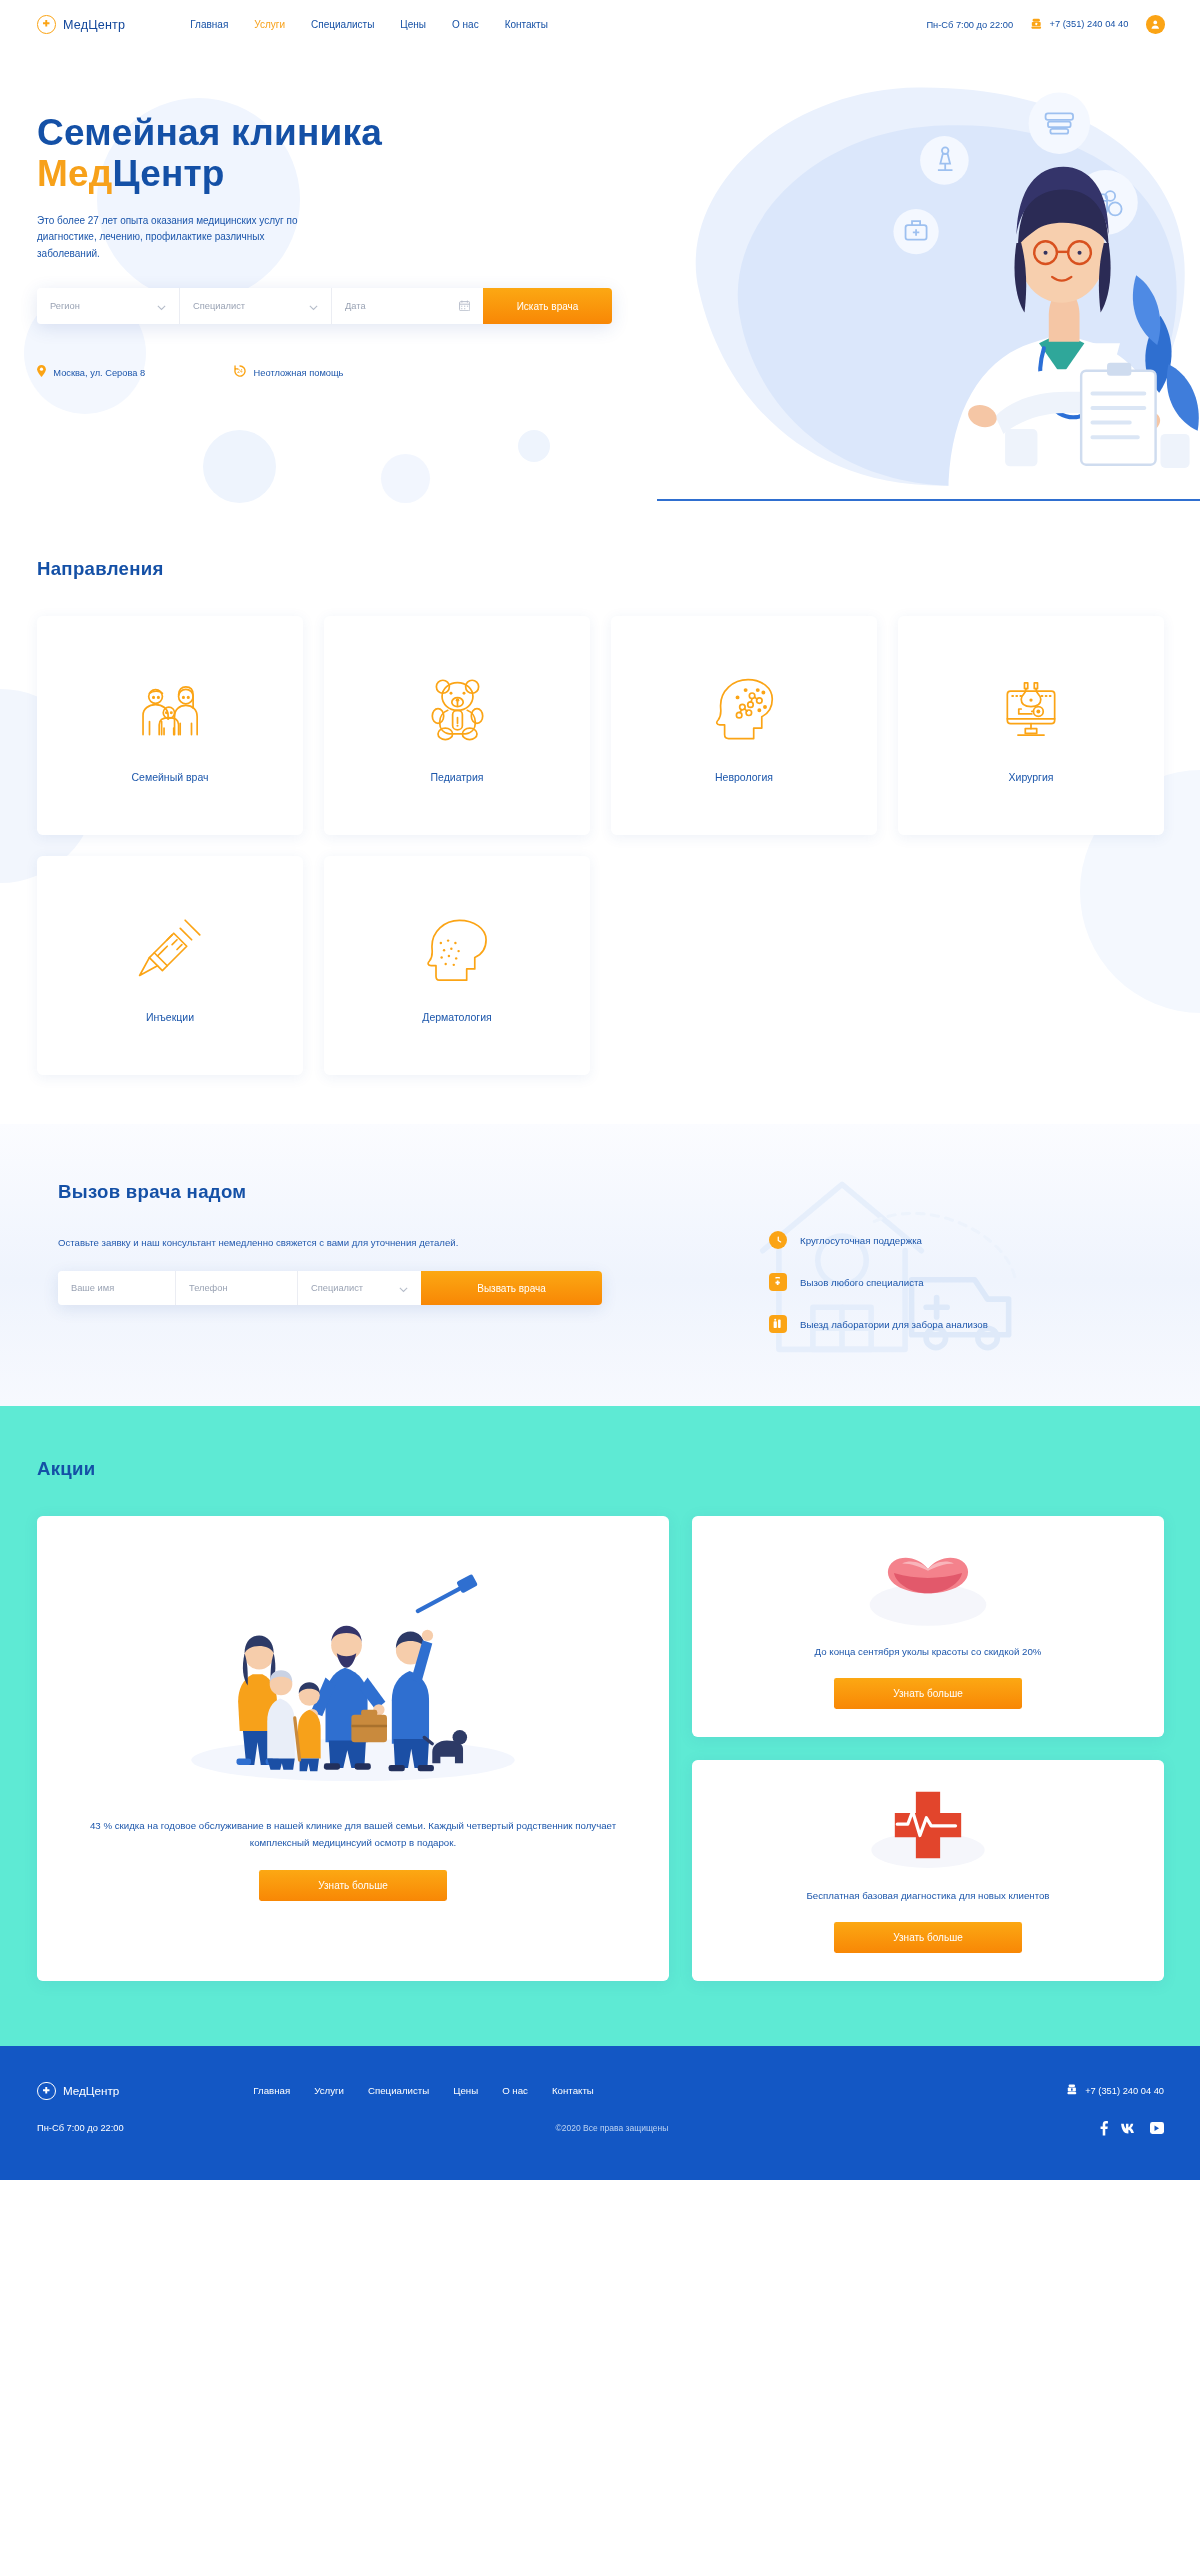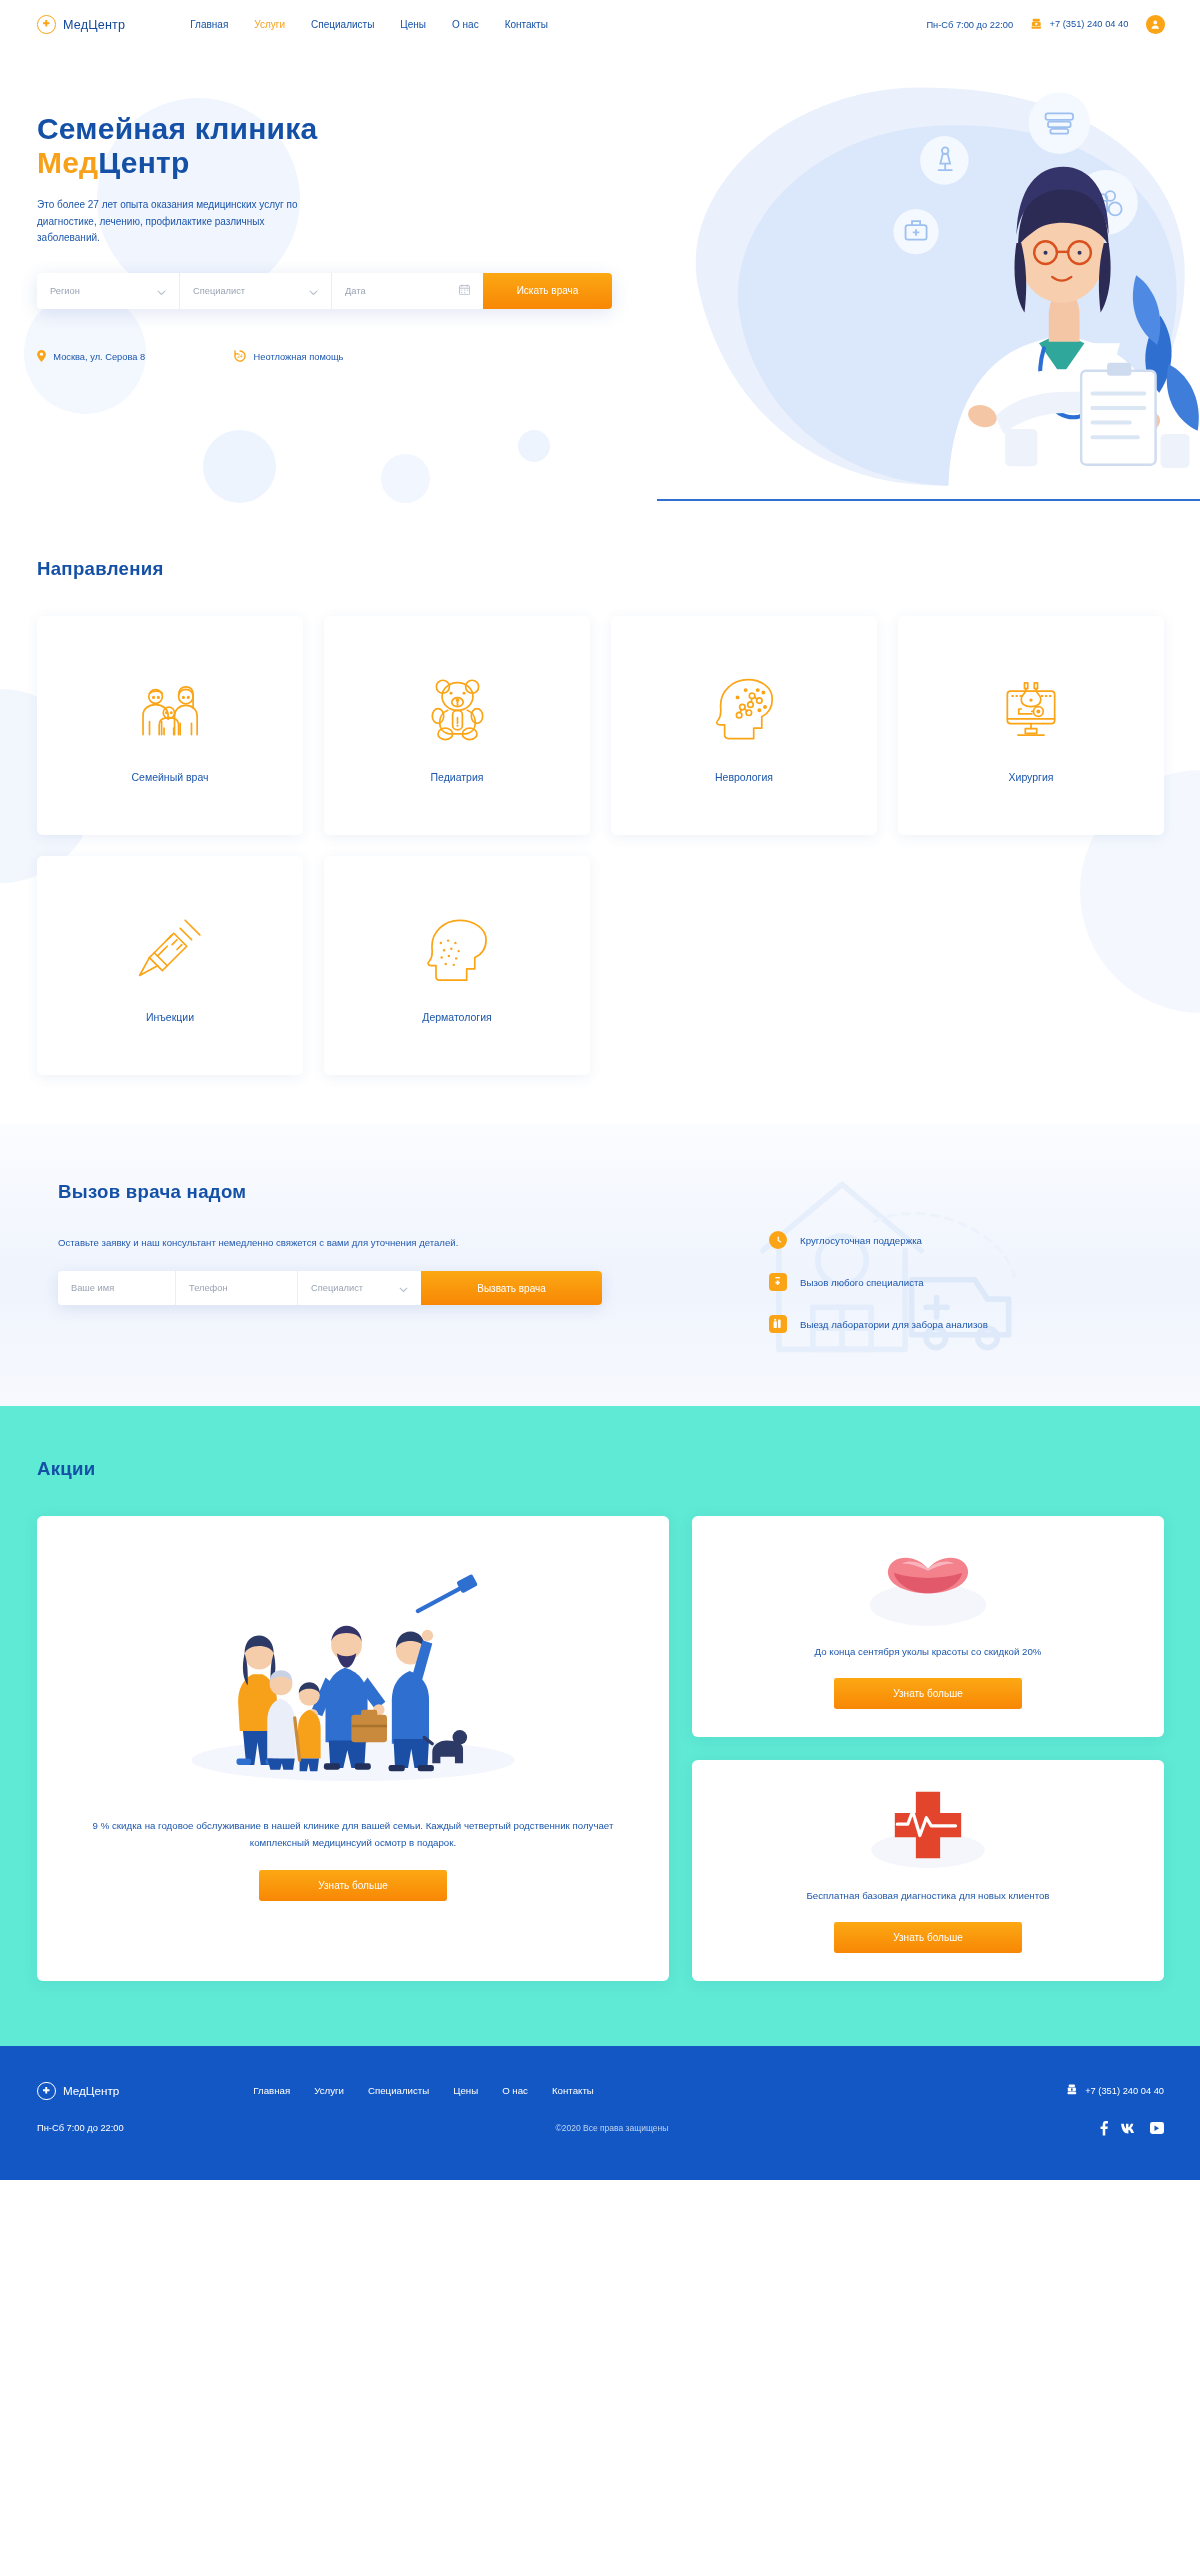--- a/index.html
+++ b/index.html
@@ -68,21 +68,21 @@
   .b4 { width: 49px; height: 49px; left: 381px; top: 405px; background:#f2f6fe; }
   .b5 { width: 32px; height: 32px; left: 518px; top: 381px; background:#eef4fd; }
 
   .hero-art {
     position: absolute;
     right: 0; top: 24px;
     width: 599px; height: 437px;
   }
   .hero-inner { position: relative; padding: 63px 0 0 37px; z-index: 5; }
   .hero h1 {
-    font-size: 30px; font-weight: 700; line-height: 1.12;
+    font-size: 37px; font-weight: 700; line-height: 1.12;
     color: #1450a6; letter-spacing: 0.2px;
   }
   .hero h1 .med { color: #F7A11A; }
   .hero p.lead {
     margin-top: 18px;
     font-size: 10px; line-height: 1.65; color: #1c56ab; max-width: 275px;
   }
 
   
   .searchbar {
@@ -713,21 +713,21 @@
             <circle cx="131" cy="158" r="14" fill="#f6cdab"></circle>
             <path d="M117 156c0-10 6-15 14-15s14 5 14 15c-2-5-8-7-14-7s-12 2-14 7z" fill="#c9d2e4"></path>
             <path d="M148 200l6 52" stroke="#c98a3d" stroke-width="4" stroke-linecap="round"></path>
             <path d="M114 250h34l-2 14h-12l-2-8-2 8h-12z" fill="#1b4fa5"></path>
 
             <path d="M336 228c-10 0-18 6-18 14v14h10v-8h18v8h10v-18c0-6-8-10-20-10z" fill="#2d3a66"></path>
             <circle cx="352" cy="224" r="9" fill="#2d3a66"></circle>
             <path d="M318 232l-10-8" stroke="#2d3a66" stroke-width="4" stroke-linecap="round"></path>
           </svg>
         </span>
-        <p class="txt">9 % скидка на годовое обслуживание в нашей клинике для вашей семьи. Каждый четвертый родственник получает комплексный медицинсуий осмотр в подарок.</p>
+        <p class="txt">43 % скидка на годовое обслуживание в нашей клинике для вашей семьи. Каждый четвертый родственник получает комплексный медицинсуий осмотр в подарок.</p>
         <button class="btn-more">Узнать больше</button>
       </div>
 
       <div class="promo-col">
         <div class="promo-sm">
           <span class="art">
             <svg width="138" height="81" viewBox="0 0 170 100">
               <ellipse cx="85" cy="70" rx="72" ry="26" fill="#f5f6fb"></ellipse>
               <path d="M85 26c10-14 30-18 42-10 10 7 10 20 0 28-8 7-26 12-42 12s-34-5-42-12c-10-8-10-21 0-28 12-8 32-4 42 10z" fill="#f4828c"></path>
               <path d="M85 26c-8-9-22-12-32-7 12 0 22 4 32 9 10-5 20-9 32-9-10-5-24-2-32 7z" fill="#f9b5bb"></path>

